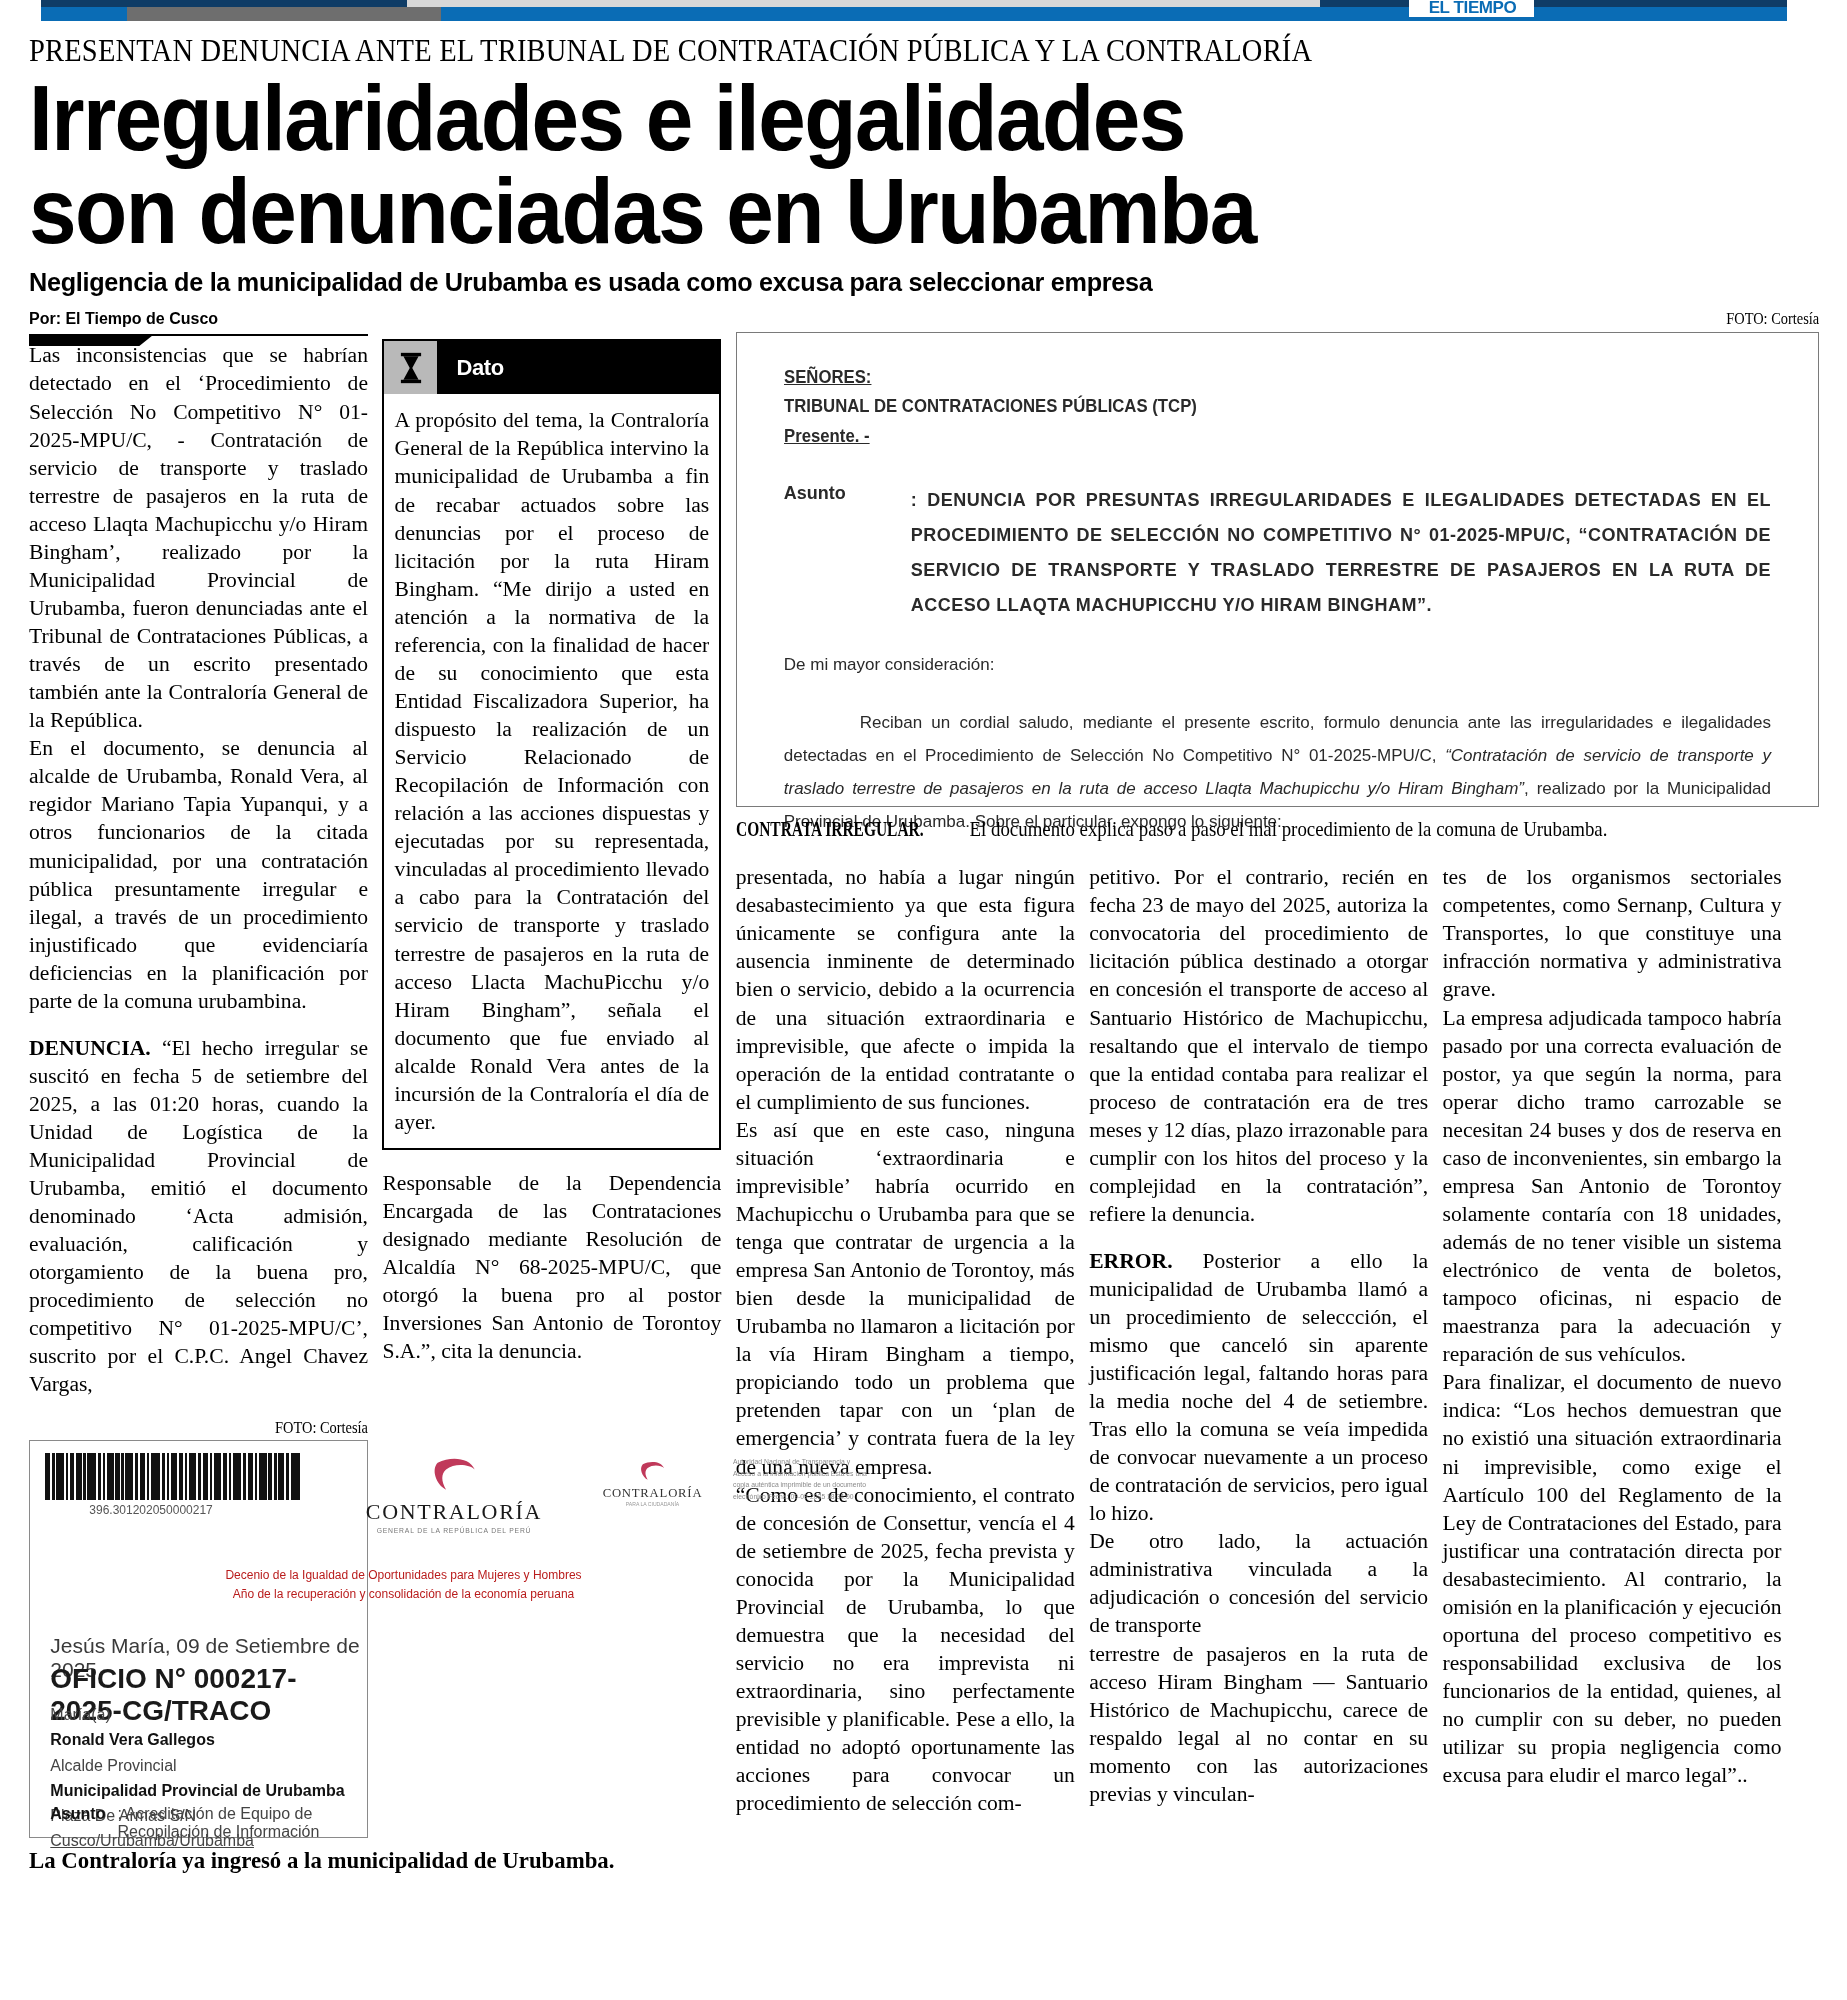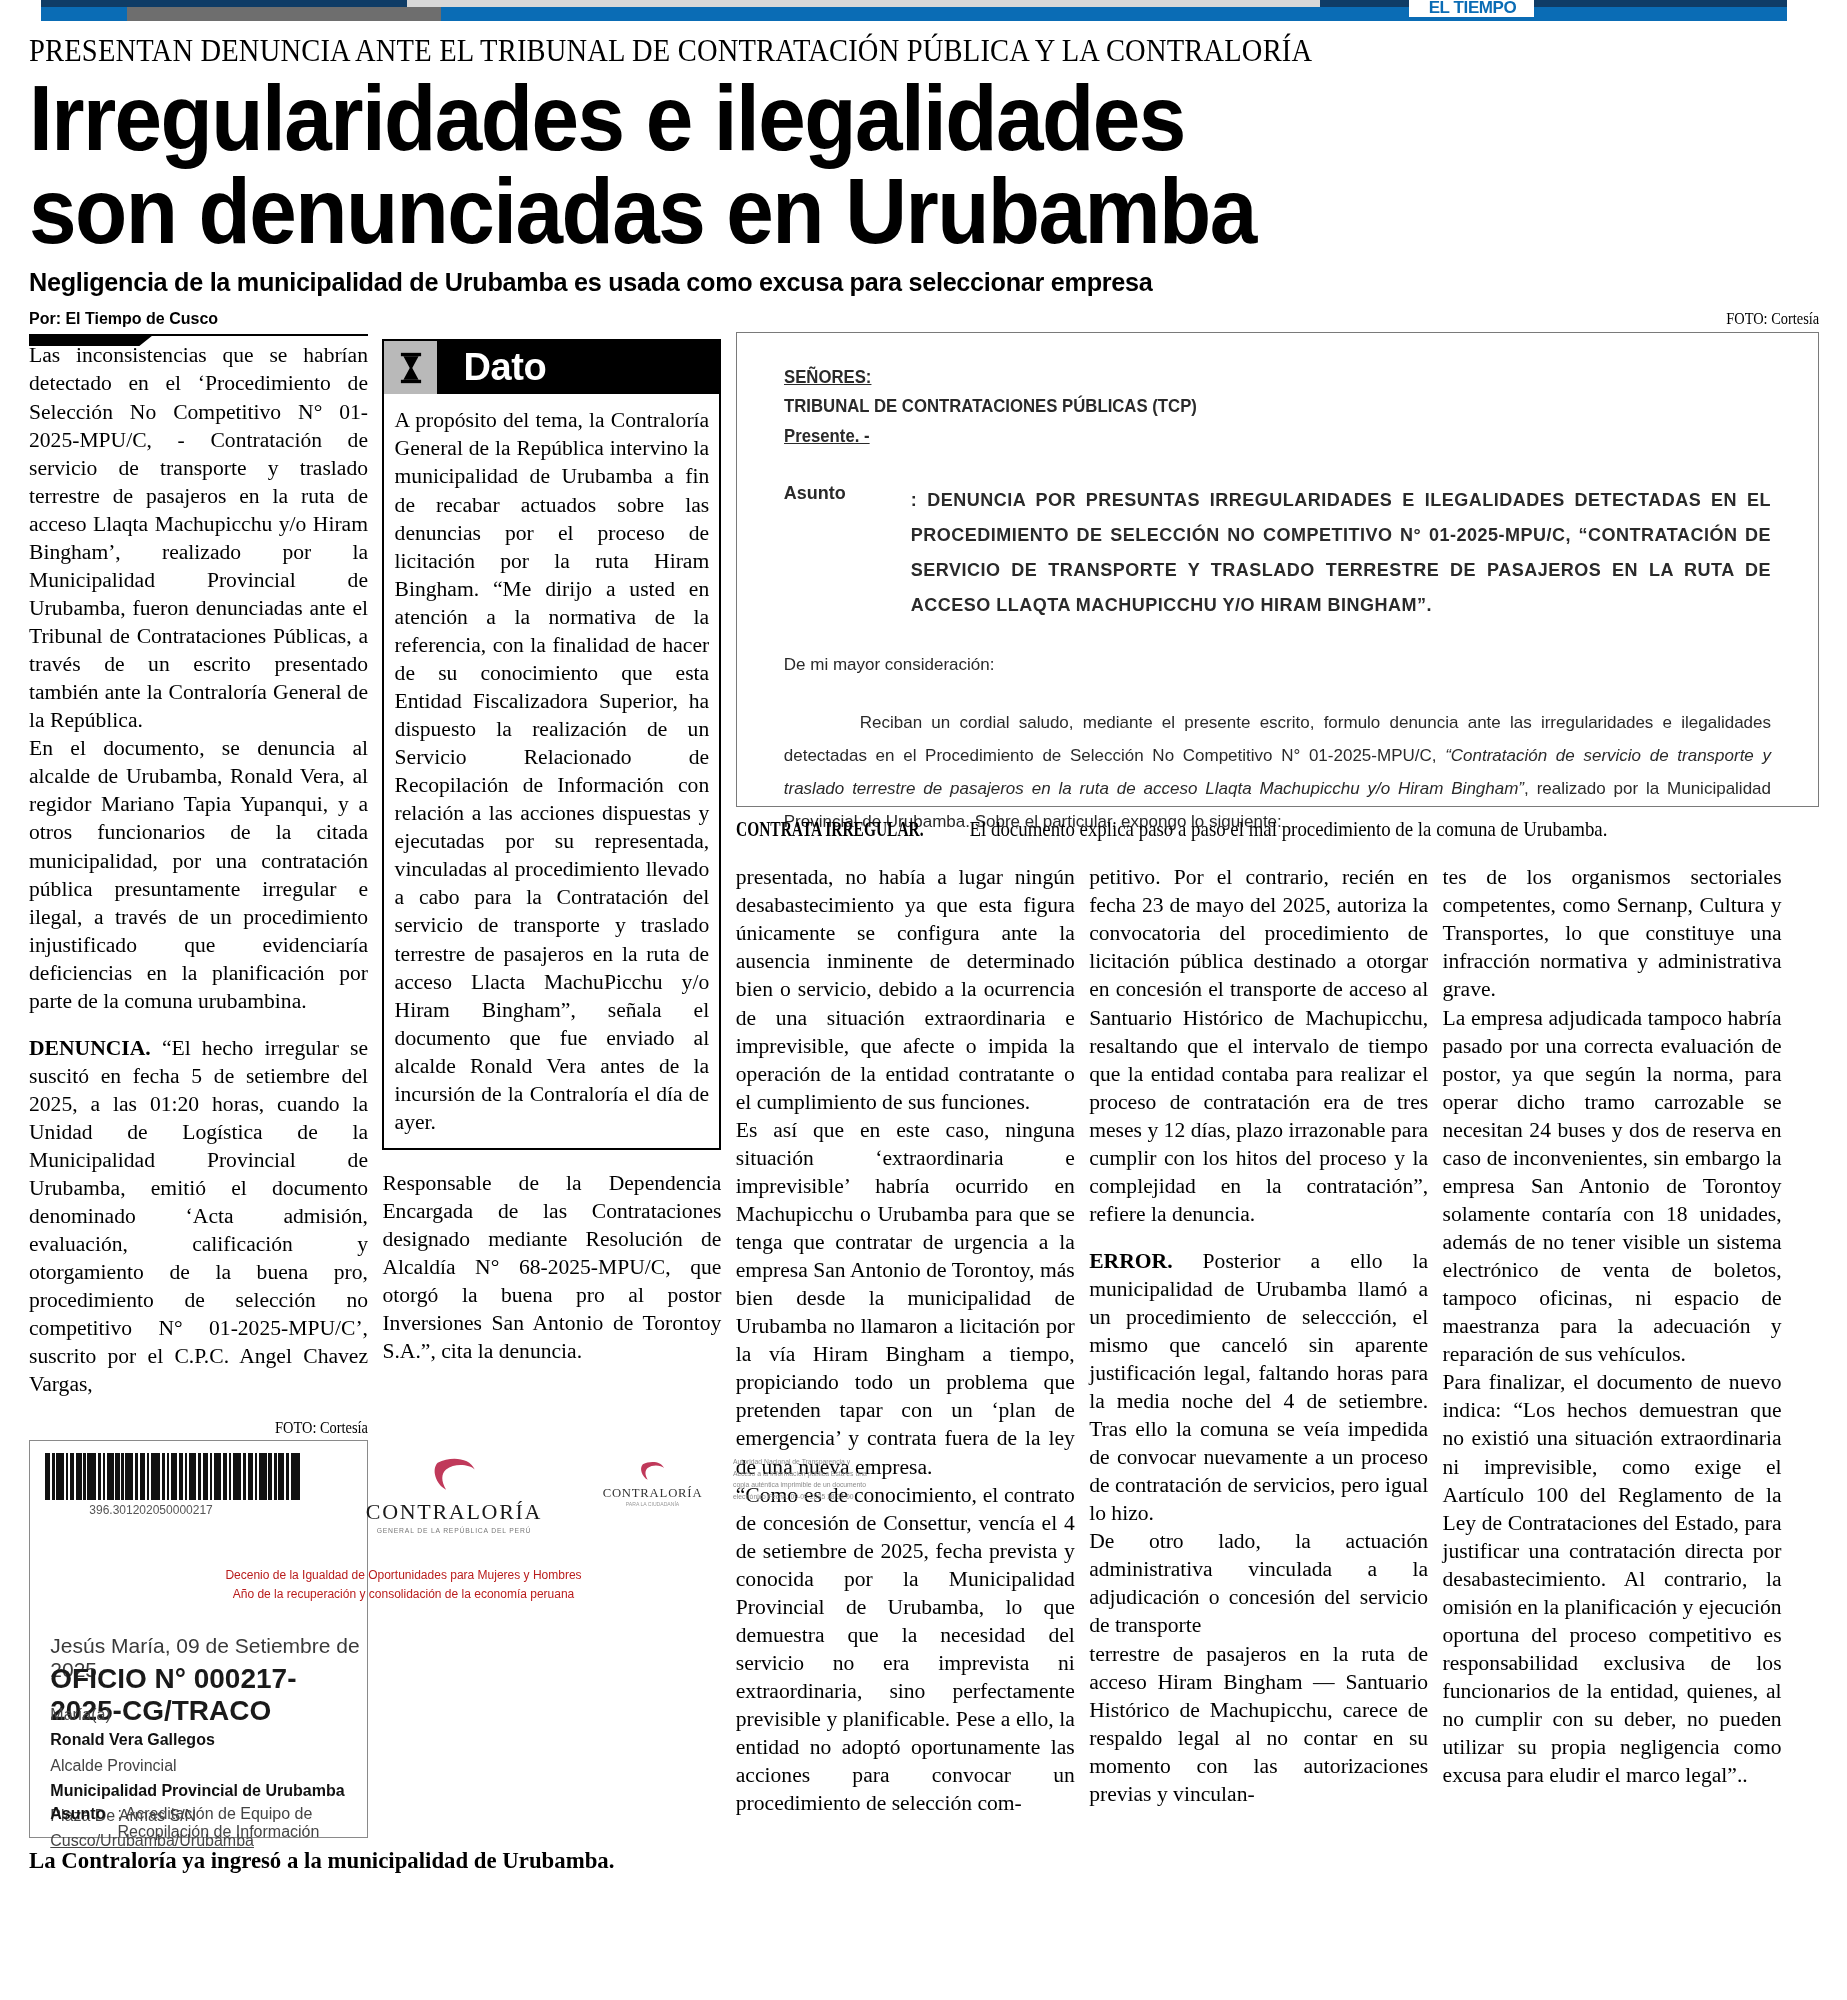--- a/index.html
+++ b/index.html
@@ -71,22 +71,22 @@
   .artxt .lead { font-weight:bold; }
 
   
   .dato-box { border:2.5px solid #000; padding:0; margin-top:29px; width:339px; }
   .dato-head { display:flex; align-items:stretch; height:53px; }
   .dato-icon {
     width:53px; background:#b9b9b9; display:flex; align-items:center; justify-content:center;
   }
   .dato-title {
     flex:1; background:#000; color:#fff;
-    font-family:"Liberation Sans", sans-serif; font-weight:bold; font-size:38px;
-    display:flex; align-items:center; padding-left:26px; letter-spacing:-0.4px;
+    font-family:"Liberation Sans", sans-serif; font-weight:bold; font-size:22px;
+    display:flex; align-items:center; padding-left:19px; letter-spacing:-0.4px;
   }
   .dato-body { padding:12px 10.2px 12px 10.2px; font-size:21.6px; line-height:1.30; text-align:justify; }
 
   
   .photo-credit {
     font-family:"Liberation Serif", serif; font-size:16px; text-align:right; margin-bottom:3.4px;
     transform: scaleX(0.9); transform-origin: right center;
   }
   .doc-frame { border:1.7px solid #7a7a7a; background:#fff; }
   .doc-frame.top { height:475px; padding:34px 47px 17px 47px; }

